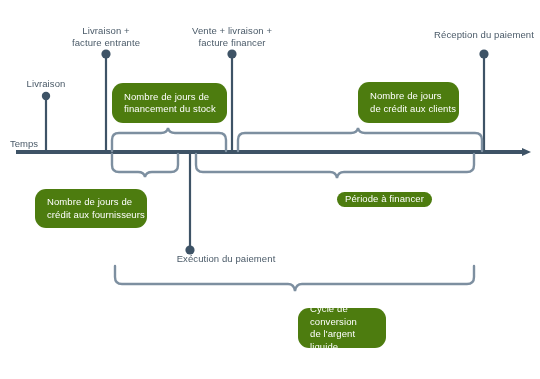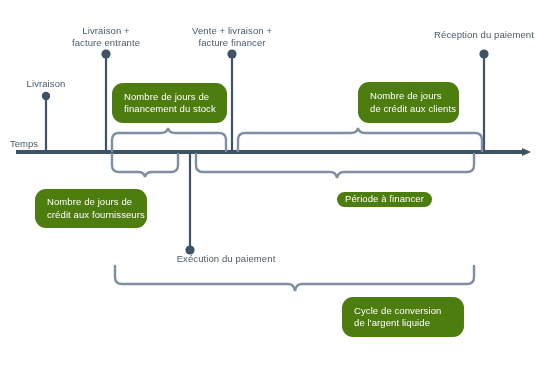--- a/index.html
+++ b/index.html
@@ -90,18 +90,18 @@
 
   <div class="pill left" style="left:35px;top:189px;width:112px;height:39px;">
     <span>Nombre de jours de
 crédit aux fournisseurs</span>
   </div>
 
   <div class="pill center" style="left:337px;top:192px;width:95px;height:15px;">
     <span>Période à financer</span>
   </div>
 
-  <div class="pill left" style="left:298px;top:297px;width:122px;height:40px;margin-left:44px;">
+  <div class="pill left" style="left:298px;top:308px;width:88px;height:40px;">
     <span>Cycle de conversion
 de l'argent liquide</span>
   </div>
 
 </div>
 
 </body></html>

